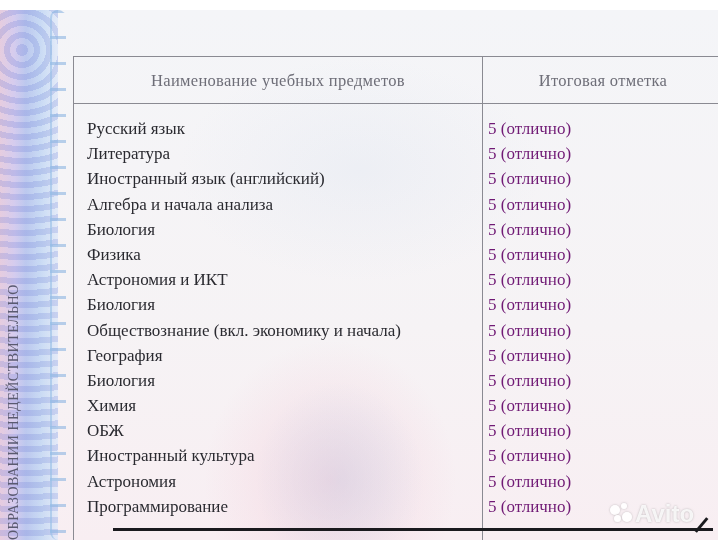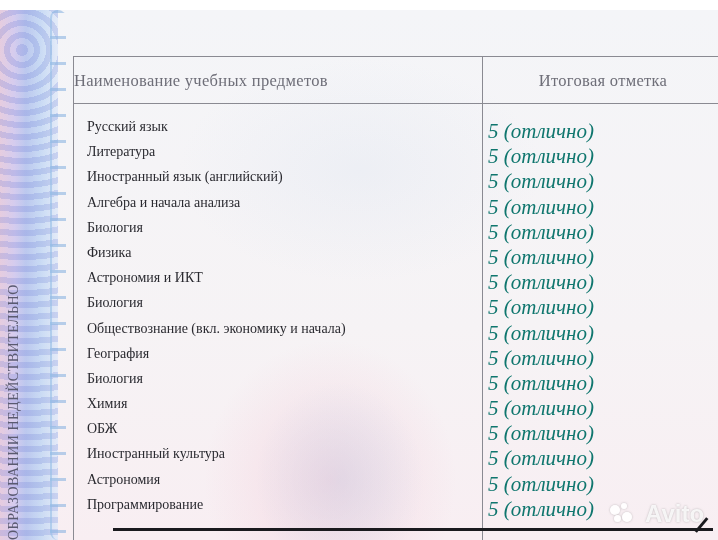--- a/index.html
+++ b/index.html
@@ -40,46 +40,46 @@
   }
   .header-row {
     position: absolute; left: 0; top: 0; width: 650px; height: 46px;
     border-bottom: 1px solid #8a8a92;
   }
   .col-divider {
     position: absolute; left: 408px; top: 0; width: 0; height: 490px;
     border-left: 1px solid #8a8a92;
   }
   .header-subject {
-    position: absolute; left: 0; top: 14px; width: 408px; 
+    position: absolute; left: 0; top: 14px; width: 408px; text-align: center;
     font-size: 16.5px; color: #6e6e78; letter-spacing: 0.3px;
   }
   .header-grade {
     position: absolute; left: 409px; top: 14px; width: 240px; text-align: center;
     font-size: 16.5px; color: #6e6e78; letter-spacing: 0.3px;
   }
   .rows { position: absolute; left: 0; top: 62px; width: 650px; }
   .row { position: relative; height: 25.2px; }
   .subj {
-    position: absolute; left: 13px; top: 0; font-size: 14px; color: #2a2a30; white-space: nowrap;
+    position: absolute; left: 13px; top: 0; font-size: 17px; color: #2a2a30; white-space: nowrap;
   }
   .grade {
-    position: absolute; left: 414px; top: 0; font-size: 21px; color: #0f766e; white-space: nowrap; font-style: italic;
+    position: absolute; left: 414px; top: 0; font-size: 17px; color: #701a75; white-space: nowrap;
   }
   .dash-line {
     position: absolute; left: 113px; top: 528px; width: 600px; height: 3px; background: #1a1a1e;
   }
   .dash-tick {
     position: absolute; left: 700px; top: 516px; width: 3px; height: 18px; background: #1a1a1e;
     transform: rotate(40deg);
   }
   .watermark {
     position: absolute; left: 610px; top: 500px; font-family: "Liberation Sans", sans-serif;
     font-size: 24px; font-weight: bold; color: rgba(255,255,255,0.85);
-    text-shadow: 0 0 2px rgba(120,120,120,0.5); display: flex; align-items: center; gap: 13px;
+    text-shadow: 0 0 2px rgba(120,120,120,0.5); display: flex; align-items: center; gap: 3px;
   }
   .wm-dots { position: relative; width: 22px; height: 22px; }
   .wm-dots span {
     position: absolute; border-radius: 50%; background: rgba(255,255,255,0.9);
     box-shadow: 0 0 2px rgba(120,120,120,0.5);
   }
 </style>
 </head>
 <body>
 

